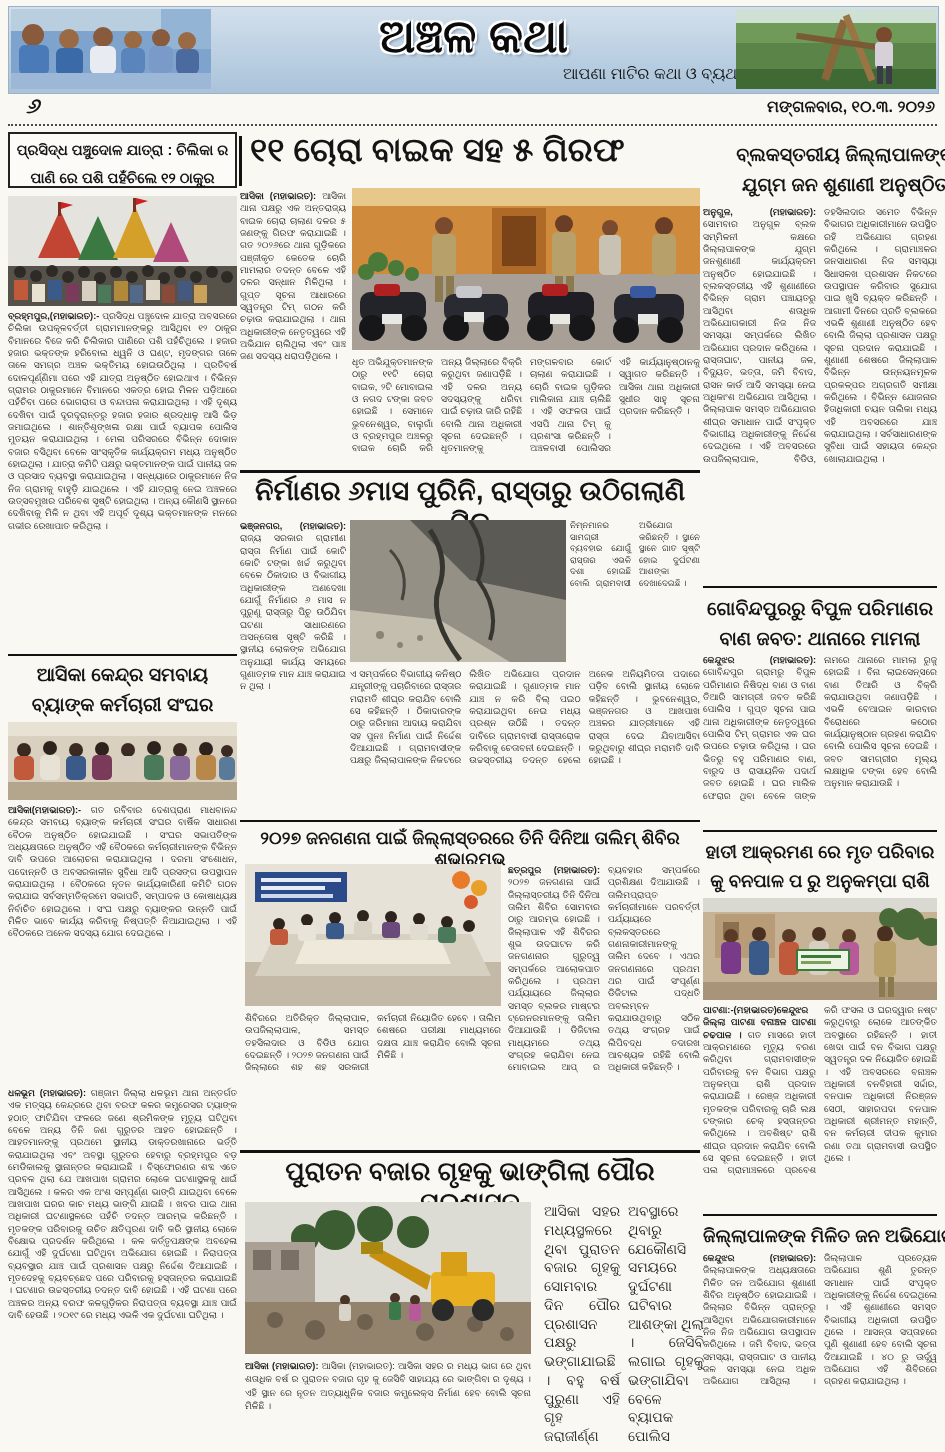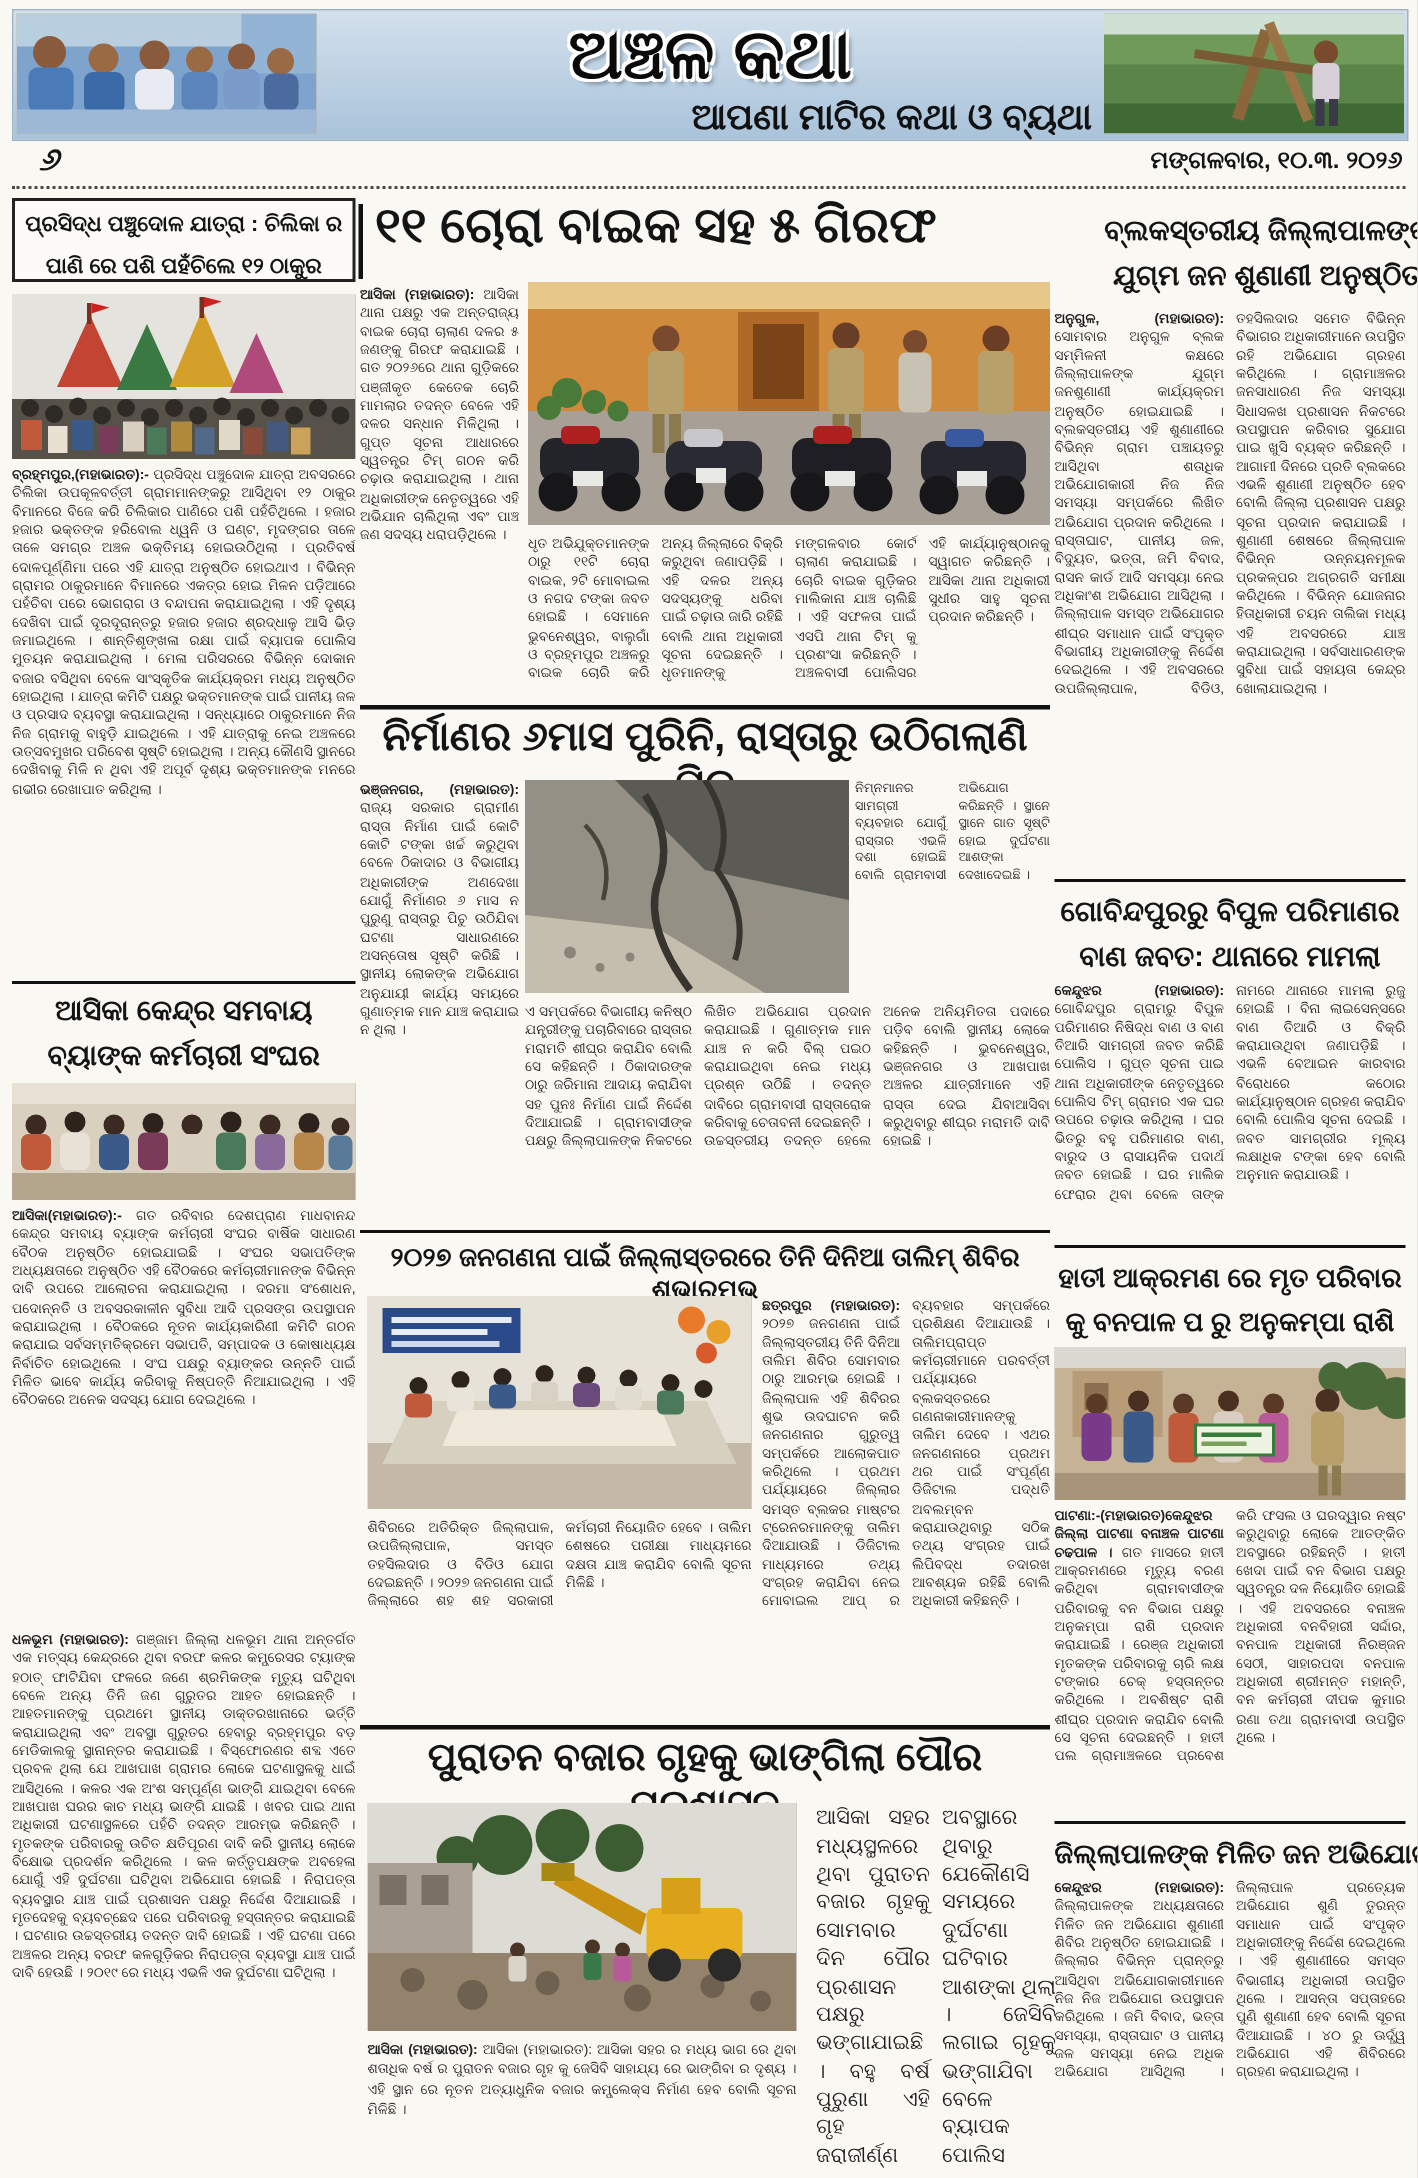--- a/index.html
+++ b/index.html
@@ -4,21 +4,21 @@
 <style>
   html,body{margin:0;padding:0;background:#d8d4cc;}
   .page{position:relative;width:945px;height:1452px;margin:0 auto;background:#faf8f3;
         font-family:"Liberation Sans","DejaVu Sans",sans-serif;color:#141414;overflow:hidden;}
   .abs{position:absolute;}
   
   .masthead{left:8px;top:6px;width:929px;height:86px;background:linear-gradient(#d3e0ec,#a9c3da);
             border:1px solid #9fb2c4;}
   .mast-title{left:50%;top:2px;transform:translateX(-50%);font-size:46px;font-weight:bold;color:#0a0a0a;
               white-space:nowrap;text-shadow:-2px -2px 0 #fff,2px -2px 0 #fff,-2px 2px 0 #fff,2px 2px 0 #fff,3px 3px 3px #7a8da0;}
-  .mast-sub{left:452px;top:58px;width:280px;text-align:left;font-size:24px;font-weight:bold;color:#111;}
+  .mast-sub{left:452px;top:58px;width:280px;text-align:right;font-size:16px;font-weight:normal;color:#111;}
   .pagenum{left:26px;top:94px;font-size:21px;font-weight:bold;font-style:italic;font-family:"Liberation Serif","DejaVu Serif",serif;}
   .dateline-top{right:10px;top:98px;font-size:16px;font-weight:bold;}
   .dotted{left:8px;top:124px;width:929px;border-top:2px dotted #4a4a4a;height:0;}
   
   .h-box{left:8px;top:132px;width:229px;height:56px;border:2px solid #222;background:#fcfbf7;
          font-size:14.5px;font-weight:bold;text-align:center;line-height:1.95;padding-top:2px;box-sizing:border-box;}
   .h-main{left:250px;top:131px;width:450px;font-size:33px;font-weight:bold;white-space:nowrap;}
   .vrule{left:239px;top:136px;width:3px;height:50px;background:#111;}
   .h2{font-size:19px;font-weight:bold;text-align:center;line-height:1.6;}
   .toprule{border-top:3px solid #111;}

